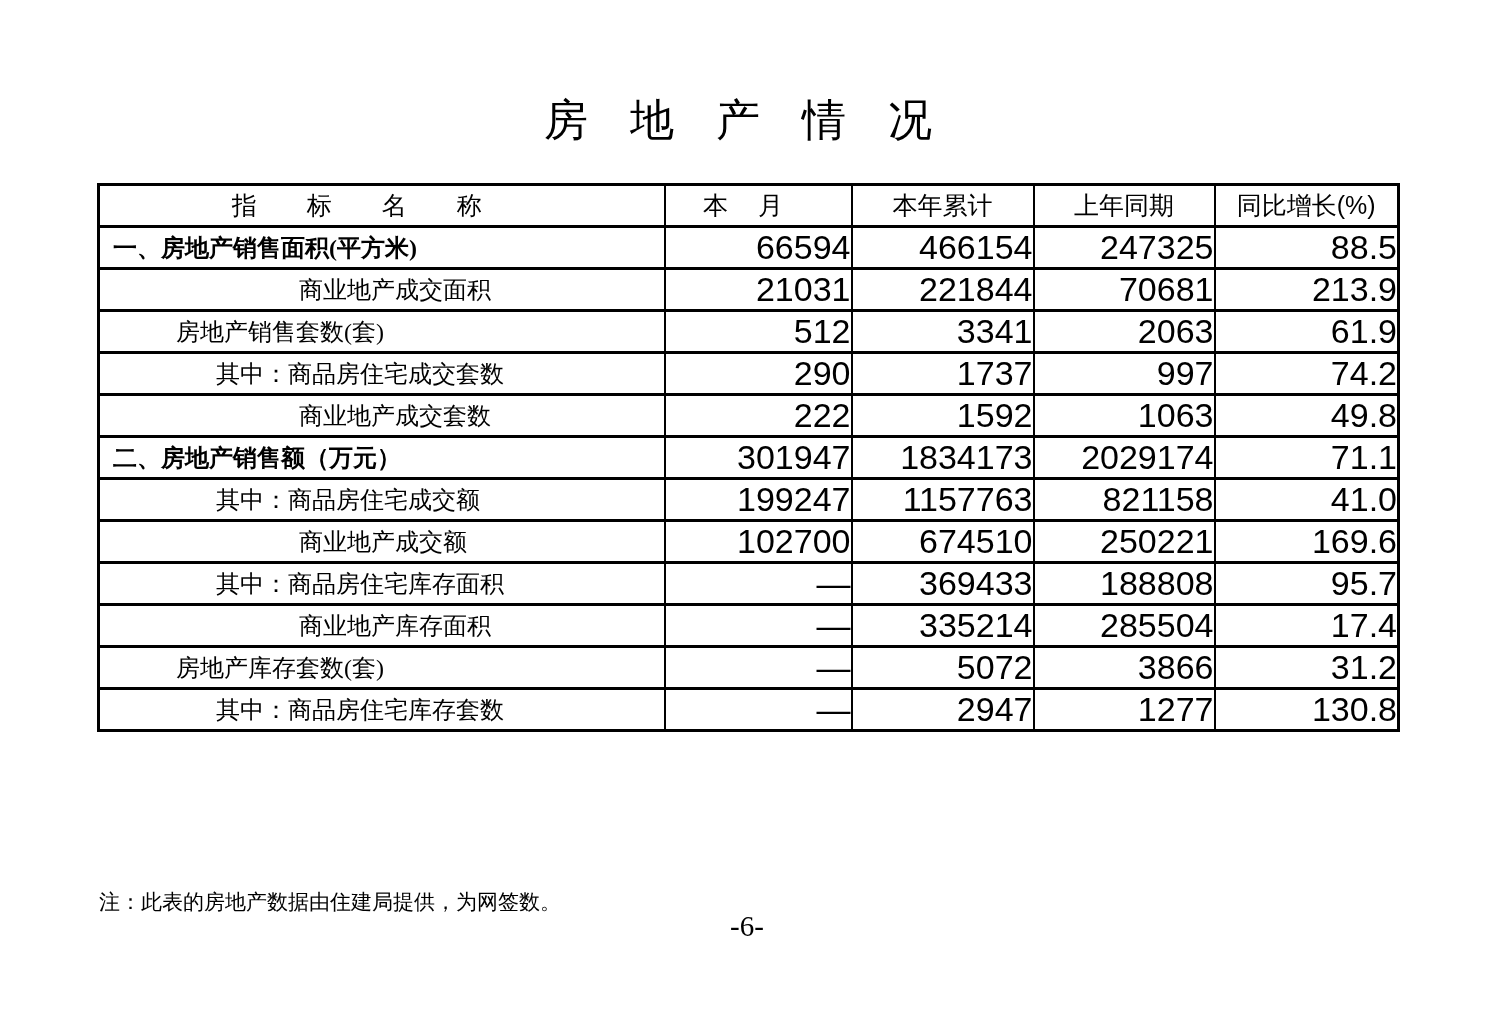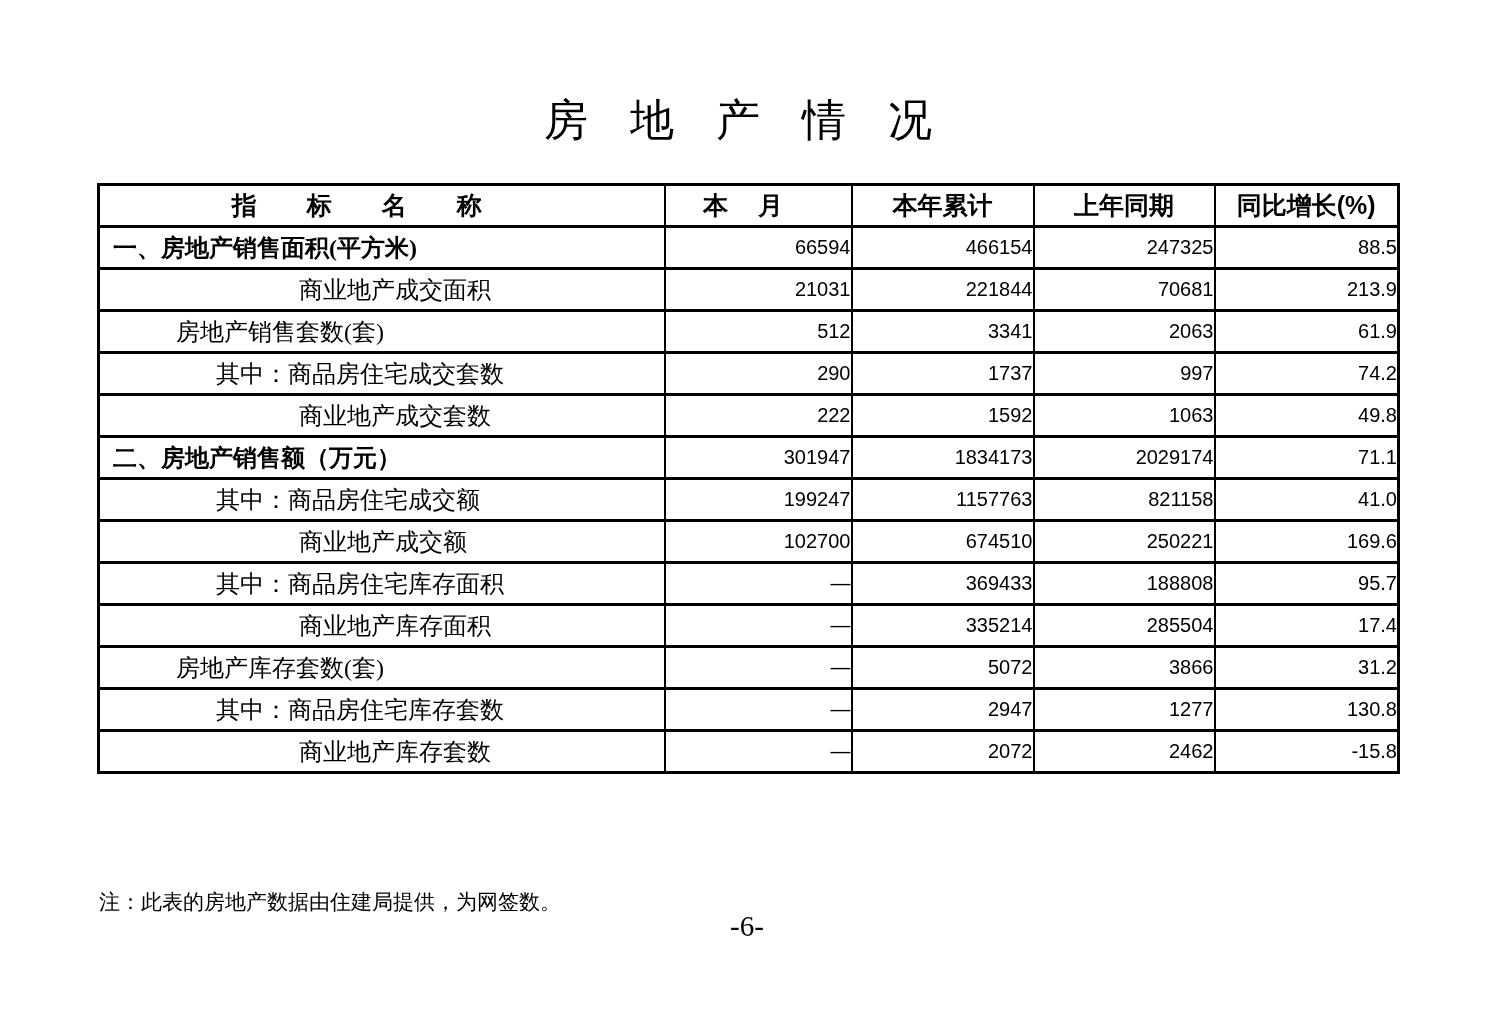--- a/index.html
+++ b/index.html
@@ -49,38 +49,38 @@
     border-top-width: 3px;
     border-bottom-width: 3px;
     height: 39px;
     vertical-align: middle;
     padding: 0;
     overflow: hidden;
     white-space: nowrap;
   }
   table.stats th {
     font-family: "Liberation Sans", sans-serif;
-    font-weight: bold;
+    font-weight: normal;
     font-size: 25px;
     text-align: center;
   }
   th.spread-wide { letter-spacing: 50px; padding-left: 50px; }
   th.spread-one  { letter-spacing: 30px; padding-left: 30px; }
   td.label {
     font-family: "Liberation Serif", serif;
     font-size: 24px;
     text-align: left;
   }
   td.label.ind-section { padding-left: 13px;  font-weight: bold; }
   td.label.ind-plain   { padding-left: 76px;  }
   td.label.ind-sub     { padding-left: 116px; }
   td.label.ind-sub2    { padding-left: 199px; }
   td.num {
     font-family: "Liberation Sans", sans-serif;
-    font-size: 20px;
+    font-size: 34px;
     text-align: right;
     padding-right: 13px;
   }
   .footnote {
     position: absolute;
     left: 99px;
     top: 868px;
     font-family: "Liberation Serif", serif;
     font-size: 21px;
     white-space: nowrap;
@@ -198,27 +198,20 @@
       <td class="num">3866</td>
       <td class="num">31.2</td>
     </tr>
         <tr>
       <td class="label ind-sub">其中：商品房住宅库存套数</td>
       <td class="num">—</td>
       <td class="num">2947</td>
       <td class="num">1277</td>
       <td class="num">130.8</td>
     </tr>
-        <tr>
-      <td class="label ind-sub2">商业地产库存套数</td>
-      <td class="num">—</td>
-      <td class="num">2072</td>
-      <td class="num">2462</td>
-      <td class="num">-15.8</td>
-    </tr>
       </tbody>
   </table>
 
   <div class="footnote">注：此表的房地产数据由住建局提供，为网签数。</div>
 
   <div class="page-number">-6-</div>
 
 </div>
 
 </body></html>

